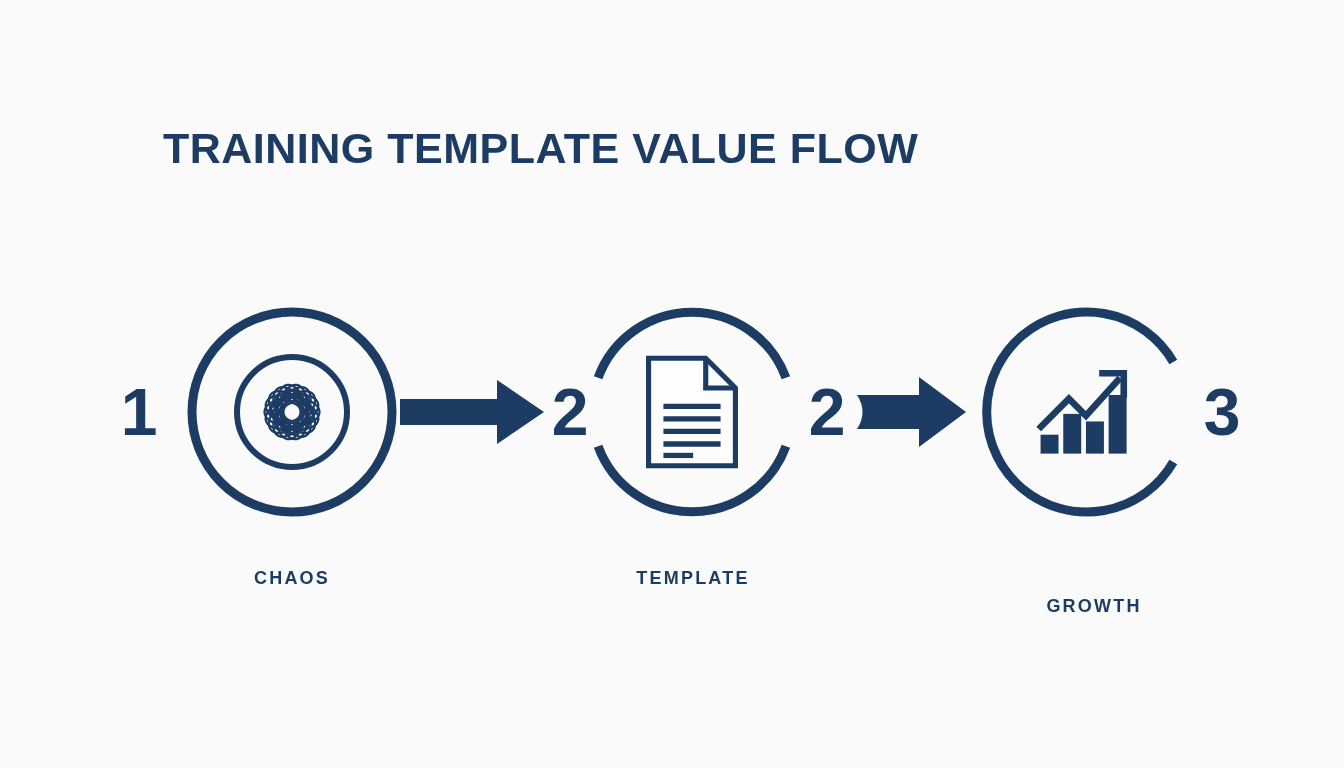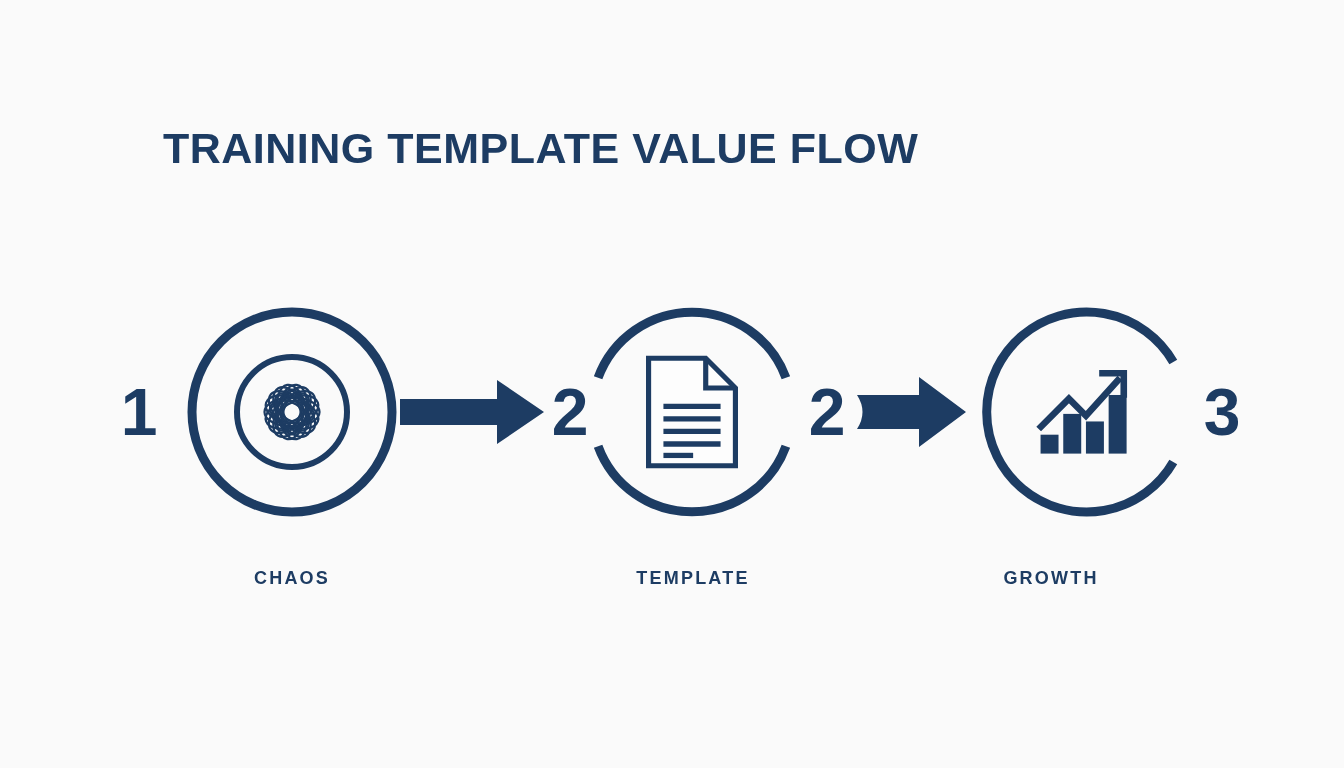--- a/index.html
+++ b/index.html
@@ -114,21 +114,21 @@
     width: 300px;
     text-align: center;
     font-size: 18px;
     font-weight: bold;
     letter-spacing: 2.2px;
     color: #1d3c63;
     line-height: 32px;
   }
   .label-1 { left: 142px; }
   .label-2 { left: 543px; }
-  .label-3 { left: 901px; }
+  .label-3 { left: 944px; margin-top: 28px; }
 </style>
 </head>
 <body>
 
 <div id="canvas">
 
   <div id="page-title">TRAINING TEMPLATE VALUE FLOW</div>
 
   <div id="flow">
 

